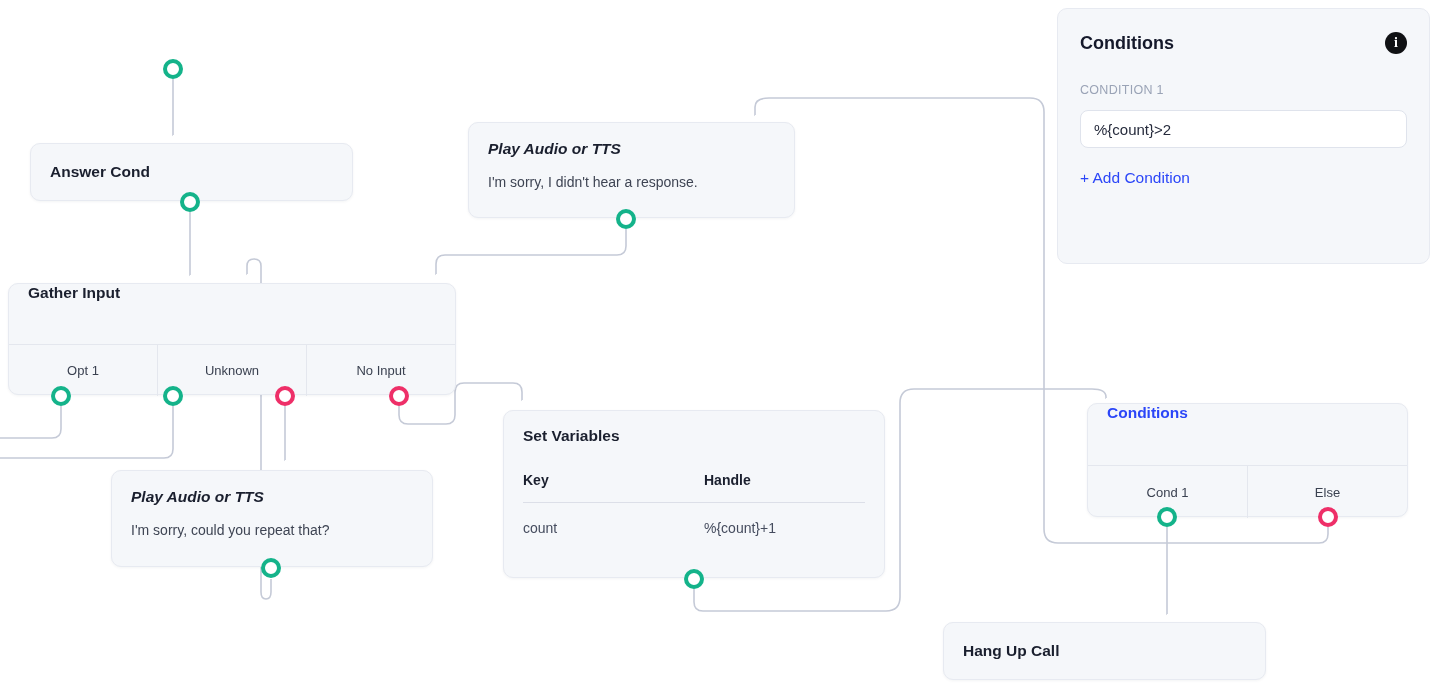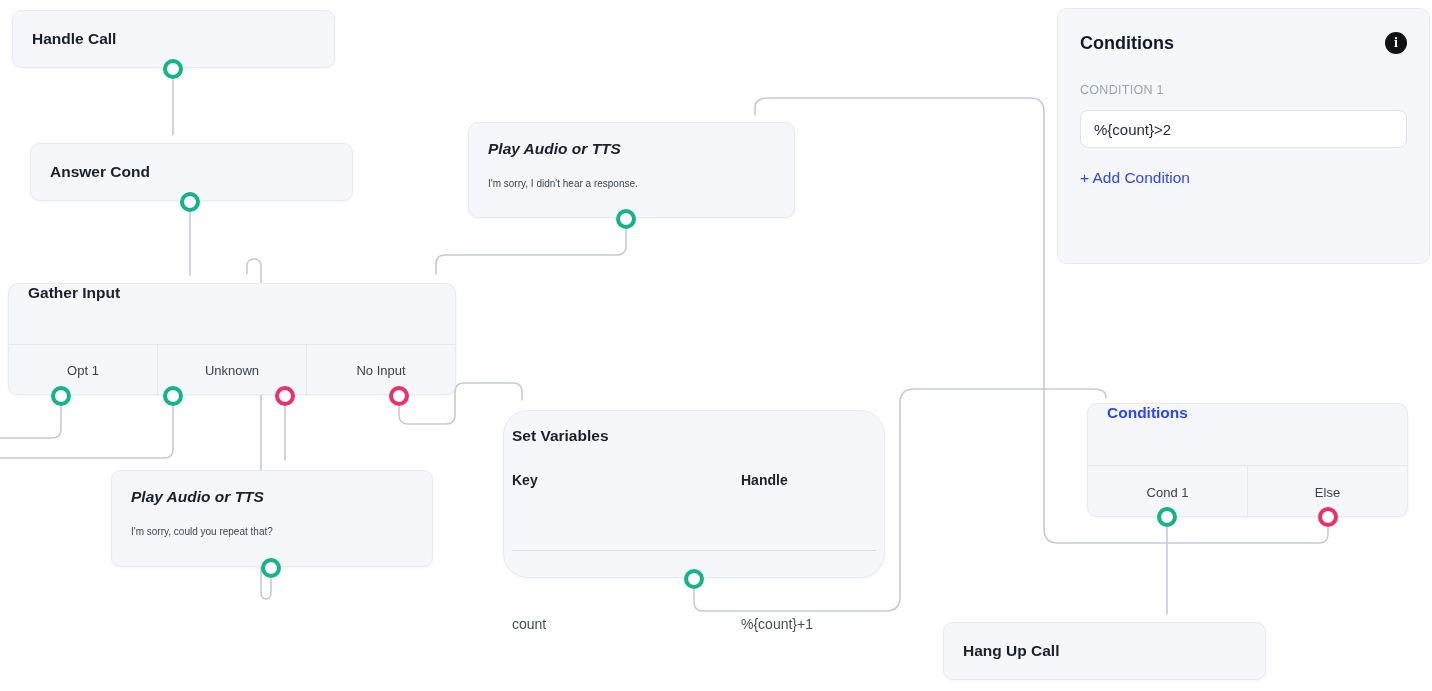--- a/index.html
+++ b/index.html
@@ -11,32 +11,32 @@
   .wires path{fill:none;stroke:var(--wire,#c5cad7);stroke-width:1.6px;}
   .node{
     position:absolute;background:var(--node-bg,#f5f7fa);
     border:1px solid var(--node-border,#e7eaf1);border-radius:10px;
     box-shadow:0 1px 3px rgba(25,35,65,.05);z-index:1;box-sizing:border-box;
   }
   .title{font-weight:700;font-size:15.5px;color:#1a1f2e;}
   .simple{display:flex;align-items:center;padding:0 19px;}
   .msg-node{padding:17px 19px;}
   .msg-node .title{display:block;margin:0 0 15px 0;font-style:italic;}
-  .msg{font-size:10px;color:#3e4453;}
+  .msg{font-size:14px;color:#3e4453;}
   .split-head{height:60px;display:flex;align-items:flex-start;padding:0 19px;border-bottom:1px solid #e4e7ee;}
   .split-row{display:flex;justify-content:space-between;}
   .gather .split-row{height:51px;}
   .branch .split-row{height:52px;}
   .branch .split-head{height:61px;}
   .split-cell{flex:1;display:flex;align-items:center;justify-content:center;font-size:13px;color:#3a4150;}
   .split-cell + .split-cell{border-left:1px solid #e4e7ee;}
   .blue-title{color:var(--accent-blue,#2b46f8);}
-  .sv{padding:16px 8px;border-radius:25px;}
+  .sv{padding:16px 19px;}
   .sv .title{display:block;margin:0 0 27px 0;}
-  .sv-grid{display:grid;grid-template-columns:181px 1fr;margin-right:0;gap:48px;}
+  .sv-grid{display:grid;grid-template-columns:181px 1fr;margin-right:0;}
   .sv-head{font-weight:700;font-size:14px;color:#1a1f2e;padding-bottom:14px;}
   .sv-rule{grid-column:1/3;border-top:1px solid #dcdfe8;}
   .sv-cell{font-size:14px;color:#454c5e;padding-top:17px;}
   .port{position:absolute;width:12px;height:12px;border-radius:50%;background:#fff;z-index:2;box-sizing:content-box;}
   .port.green{border:4px solid var(--accent-green,#14b38a);}
   .port.pink{border:4px solid var(--accent-pink,#ee2f68);}
   .panel{
     position:absolute;left:1057px;top:8px;width:373px;height:256px;
     background:var(--node-bg,#f5f7fa);border:1px solid var(--node-border,#e7eaf1);
     border-radius:10px;padding:23px 22px;box-sizing:border-box;z-index:1;
@@ -73,23 +73,20 @@
     <path d="M271,579 L271,592 Q271,599 266,599 Q261,599 261,592 L261,266 Q261,259 254,259 Q247,259 247,266 L247,274" marker-end="url(#arw)"></path>
     <path d="M285,406 L285,460" marker-end="url(#arw)"></path>
     <path d="M61,406 L61,429 Q61,438 52,438 L0,438"></path>
     <path d="M173,406 L173,449 Q173,458 164,458 L0,458"></path>
     <path d="M399,406 L399,415 Q399,424 408,424 L446,424 Q455,424 455,415 L455,392 Q455,383 464,383 L513,383 Q522,383 522,392 L522,400" marker-end="url(#arw)"></path>
     <path d="M694,589 L694,602 Q694,611 703,611 L886,611 Q900,611 900,597 L900,403 Q900,389 914,389 L1092,389 Q1106,389 1106,397 L1106,398" marker-end="url(#arw)"></path>
     <path d="M1167,527 L1167,614" marker-end="url(#arw)"></path>
     <path d="M1328,527 L1328,534 Q1328,543 1319,543 L1058,543 Q1044,543 1044,529 L1044,112 Q1044,98 1030,98 L769,98 Q755,98 755,107 L755,115" marker-end="url(#arw)"></path>
   </svg>
 
-  <div class="node simple" style="left:12px;top:10px;width:323px;height:58px;">
-    <span class="title">Handle Call</span>
-  </div>
 
   <div class="node simple" style="left:30px;top:143px;width:323px;height:58px;">
     <span class="title">Answer Cond</span>
   </div>
 
   <div class="node msg-node" style="left:468px;top:122px;width:327px;height:96px;">
     <span class="title">Play Audio or TTS</span>
     <span class="msg">I'm sorry, I didn't hear a response.</span>
   </div>
 

